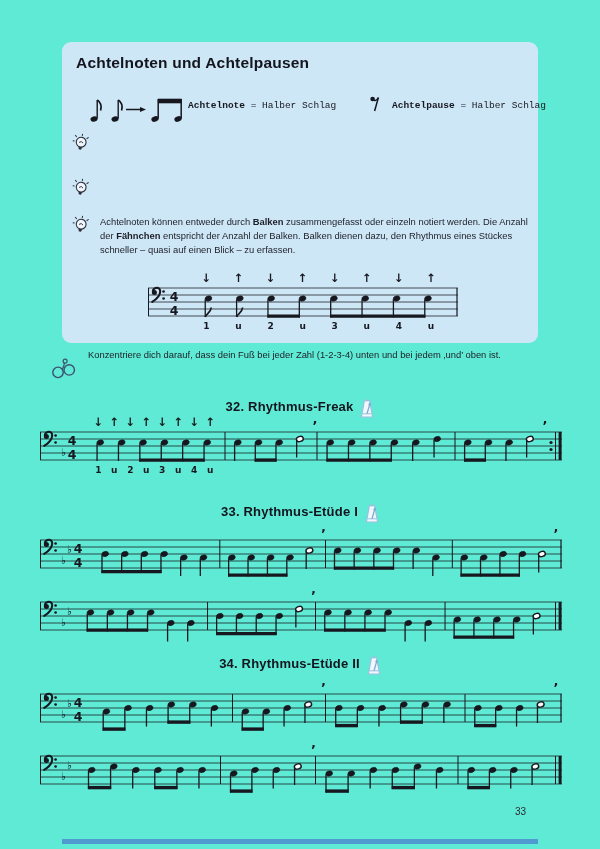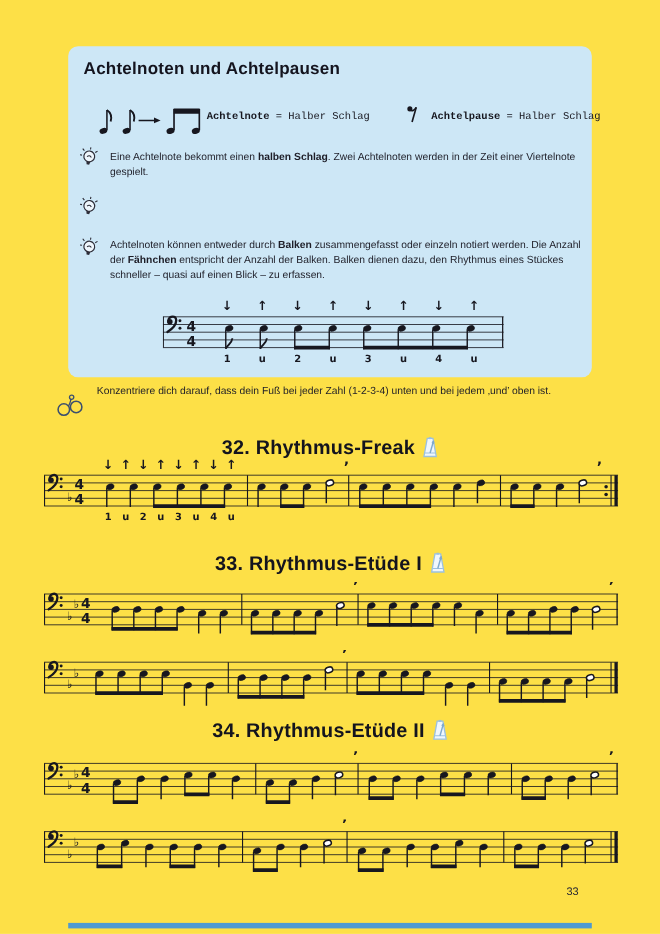--- a/index.html
+++ b/index.html
@@ -1,26 +1,26 @@
 <!DOCTYPE html>
 <html><head>
 <meta charset="utf-8">
 <style>
   html,body{margin:0;padding:0;background:#fff;}
-  .page{position:relative;width:600px;height:849px;background:#fde047;overflow:hidden;
+  .page{position:relative;width:600px;height:849px;background:#5eead4;overflow:hidden;
         font-family:"Liberation Sans",sans-serif;color:#1d1d27;}
   .abs{position:absolute;}
   .blue-box{left:62px;top:42px;width:476px;height:301px;background:#cde7f6;border-radius:9px;}
   .box-title{left:76px;top:54px;font-size:15.5px;font-weight:700;color:#14141e;letter-spacing:.2px;}
   .legend-label{font-size:9.5px;color:#17171f;font-family:Liberation Mono, monospace;}
   .legend-label b{font-weight:700;}
   .tip-text,.focus-text{font-size:9.4px;line-height:1.5;color:#1d1d27;}
   .ex-title-row{left:0;top:0;width:600px;text-align:center;}
   .ex-title-inner{display:inline-flex;align-items:flex-start;gap:7px;}
-  .ex-title{font-size:18px;font-weight:700;color:#14141e;letter-spacing:.2px;}
+  .ex-title{font-size:13px;font-weight:700;color:#14141e;letter-spacing:.2px;}
   .page-num{font-size:10px;color:#2b2b33;}
   .bottom-bar{left:62px;top:839px;width:476px;height:5px;background:#4f9ad0;}
 </style>
 </head>
 <body>
 
 <div class="page">
 
   <div class="abs blue-box"></div>
   <div class="abs box-title">Achtelnoten und Achtelpausen</div>
@@ -63,21 +63,20 @@
   </div>
 
   <svg class="abs" style="left:71px;top:133px;" width="20" height="22" viewBox="0 0 22 24">
     <g transform="rotate(10 11 11)">
       <path d="M3.2,3.4 L5.2,5.2 M11,0.8 L11,3 M18.2,3.4 L16.2,5.2 M1.6,10 L3.6,10" stroke="#2d2d38" stroke-width="1.1"></path>
       <circle cx="11" cy="10" r="5.4" fill="#eef6fc" stroke="#2d2d38" stroke-width="1.2"></circle>
       <path d="M8.8,10.6 q2.2,-2.6 4.4,0" fill="none" stroke="#2d2d38" stroke-width="1"></path>
       <path d="M9,15.2 h4 l-0.7,3 h-2.6 Z" fill="#2d2d38"></path>
     </g>
   </svg>
-  <div class="abs tip-text" style="left:100px;top:135px;width:428px;"><span>Eine Achtelnote bekommt einen </span><span style="font-weight: 700;">halben Schlag</span><span>. Zwei Achtelnoten werden in der Zeit einer Viertelnote gespielt.</span></div>
 
   <svg class="abs" style="left:71px;top:178px;" width="20" height="22" viewBox="0 0 22 24">
     <g transform="rotate(10 11 11)">
       <path d="M3.2,3.4 L5.2,5.2 M11,0.8 L11,3 M18.2,3.4 L16.2,5.2 M1.6,10 L3.6,10" stroke="#2d2d38" stroke-width="1.1"></path>
       <circle cx="11" cy="10" r="5.4" fill="#eef6fc" stroke="#2d2d38" stroke-width="1.2"></circle>
       <path d="M8.8,10.6 q2.2,-2.6 4.4,0" fill="none" stroke="#2d2d38" stroke-width="1"></path>
       <path d="M9,15.2 h4 l-0.7,3 h-2.6 Z" fill="#2d2d38"></path>
     </g>
   </svg>
 

